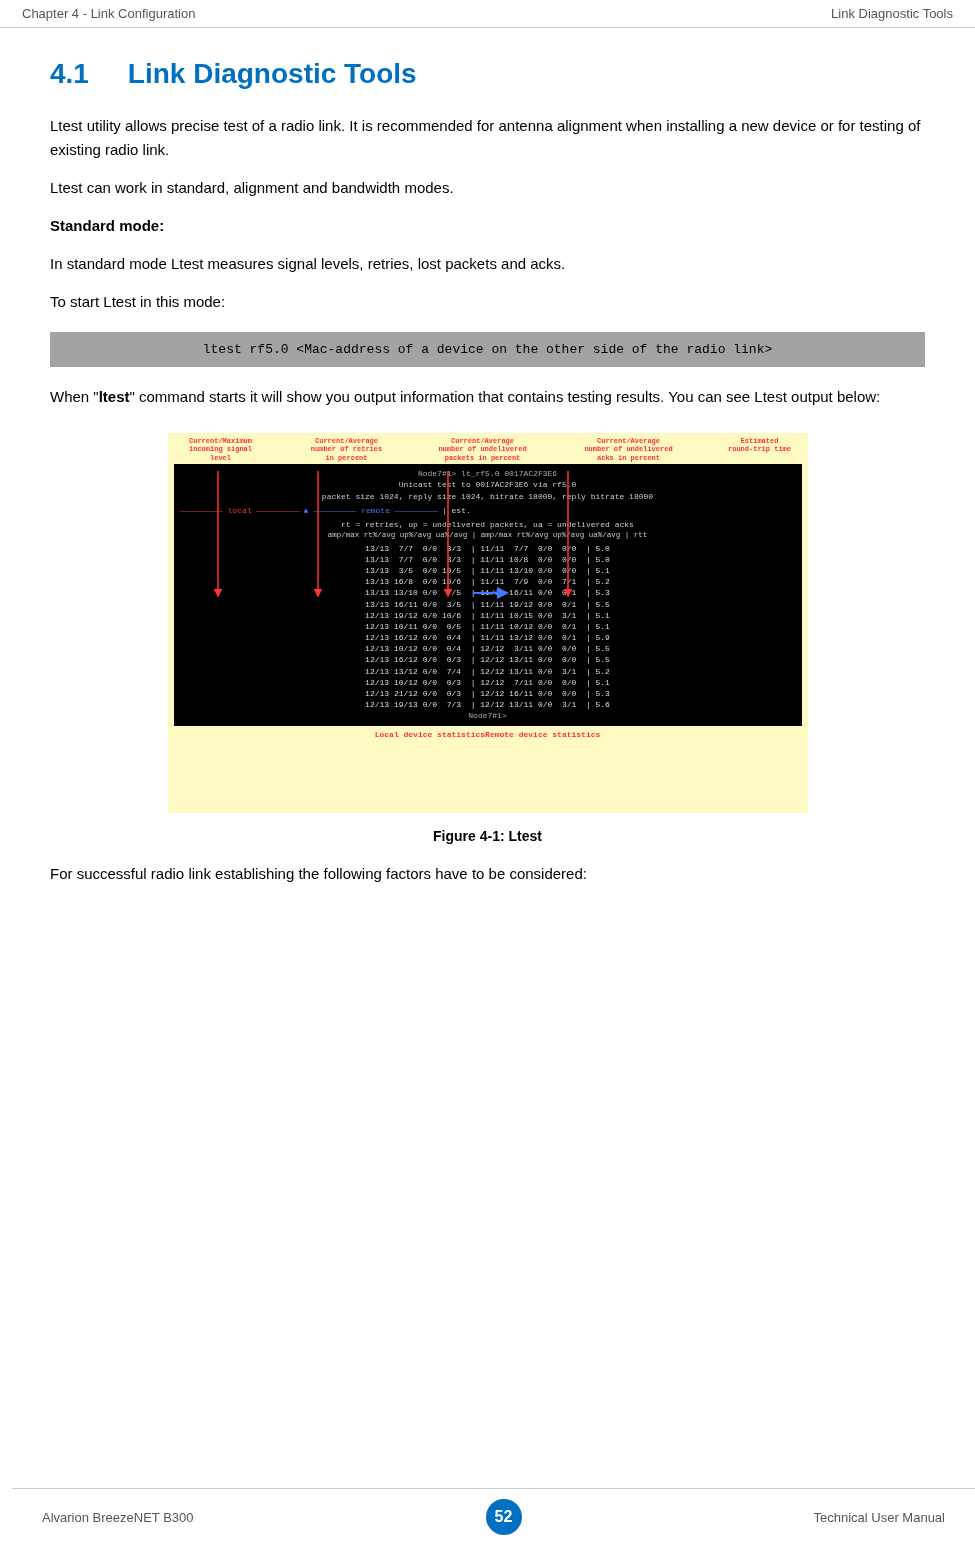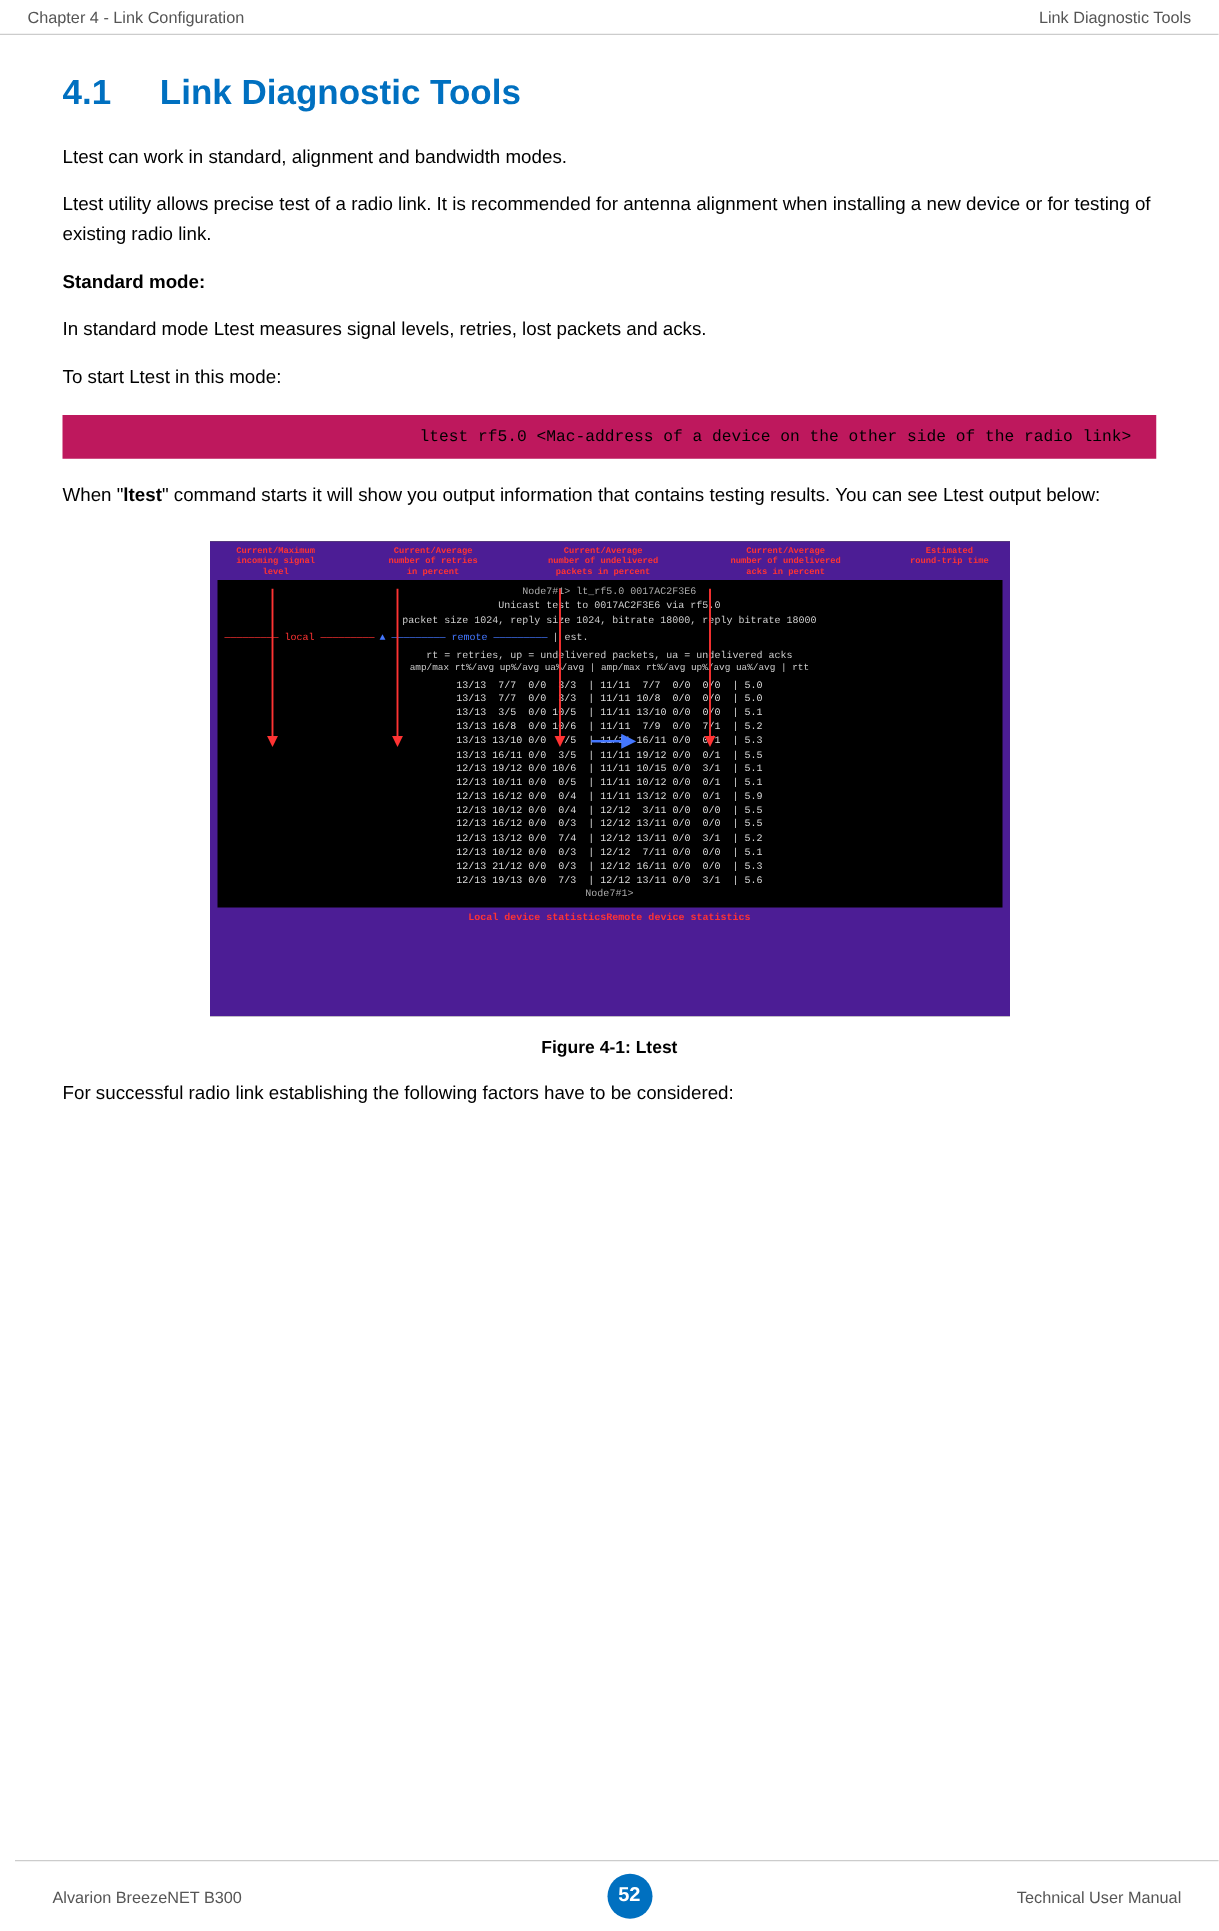--- a/index.html
+++ b/index.html
@@ -55,26 +55,26 @@
       color: #000;
     }
 
     .bold-label {
       font-weight: bold;
       font-size: 15px;
     }
 
     
     .code-block {
-      background: #be185d;
+      background: #a3a3a3;
       padding: 10px 20px;
       font-family: 'Courier New', Courier, monospace;
       font-size: 13px;
       margin: 18px 0;
-      text-align: right;
+      text-align: center;
       color: #000;
     }
 
     
     .figure-container {
       margin: 24px 0 10px 0;
       text-align: center;
     }
 
     .figure-image {
@@ -135,44 +135,44 @@
 </div>
 
 <div class="content">
 
   <div class="section-title">
     <span>4.1</span>&nbsp;&nbsp;&nbsp;&nbsp;
     <span>Link Diagnostic Tools</span>
   </div>
 
 
+  <p class="body-text">Ltest utility allows precise test of a radio link. It is recommended for antenna alignment when installing a new device or for testing of existing radio link.</p>
+
   <p class="body-text">Ltest can work in standard, alignment and bandwidth modes.</p>
-
-  <p class="body-text">Ltest utility allows precise test of a radio link. It is recommended for antenna alignment when installing a new device or for testing of existing radio link.</p>
 
   <p class="body-text">
     <span class="bold-label">Standard mode:</span>
   </p>
 
   <p class="body-text">In standard mode Ltest measures signal levels, retries, lost packets and acks.</p>
 
   <p class="body-text">To start Ltest in this mode:</p>
 
   <div class="code-block">
     <span>ltest rf5.0 &lt;Mac-address of a device on the other side of the radio link&gt;</span>
   </div>
 
   <p class="body-text">
     <span>When "</span><span class="inline-bold">ltest</span><span>" command starts it will show you output information that contains testing results. You can see Ltest output below:</span>
   </p>
 
   <div class="figure-container">
     <div class="figure-image">
       
-      <div style="width:100%;height:100%;background:#4c1d95;position:relative;overflow:hidden;">
+      <div style="width:100%;height:100%;background:#fef9c3;position:relative;overflow:hidden;">
 
         <div style="display:flex;justify-content:space-between;padding:4px 8px 2px 8px;font-family:'Courier New',monospace;font-size:7px;color:#ff3333;font-weight:bold;line-height:1.2;">
           <div style="text-align:center;width:90px;">Current/Maximum<br>incoming signal<br>level</div>
           <div style="text-align:center;width:90px;">Current/Average<br>number of retries<br>in percent</div>
           <div style="text-align:center;width:110px;">Current/Average<br>number of undelivered<br>packets in percent</div>
           <div style="text-align:center;width:110px;">Current/Average<br>number of undelivered<br>acks in percent</div>
           <div style="text-align:center;width:80px;color:#ff3333;">Estimated<br>round-trip time</div>
         </div>
 
         <div style="background:#000;margin:0 6px;padding:4px 6px;font-family:'Courier New',monospace;font-size:8px;color:#ccc;line-height:1.4;">

